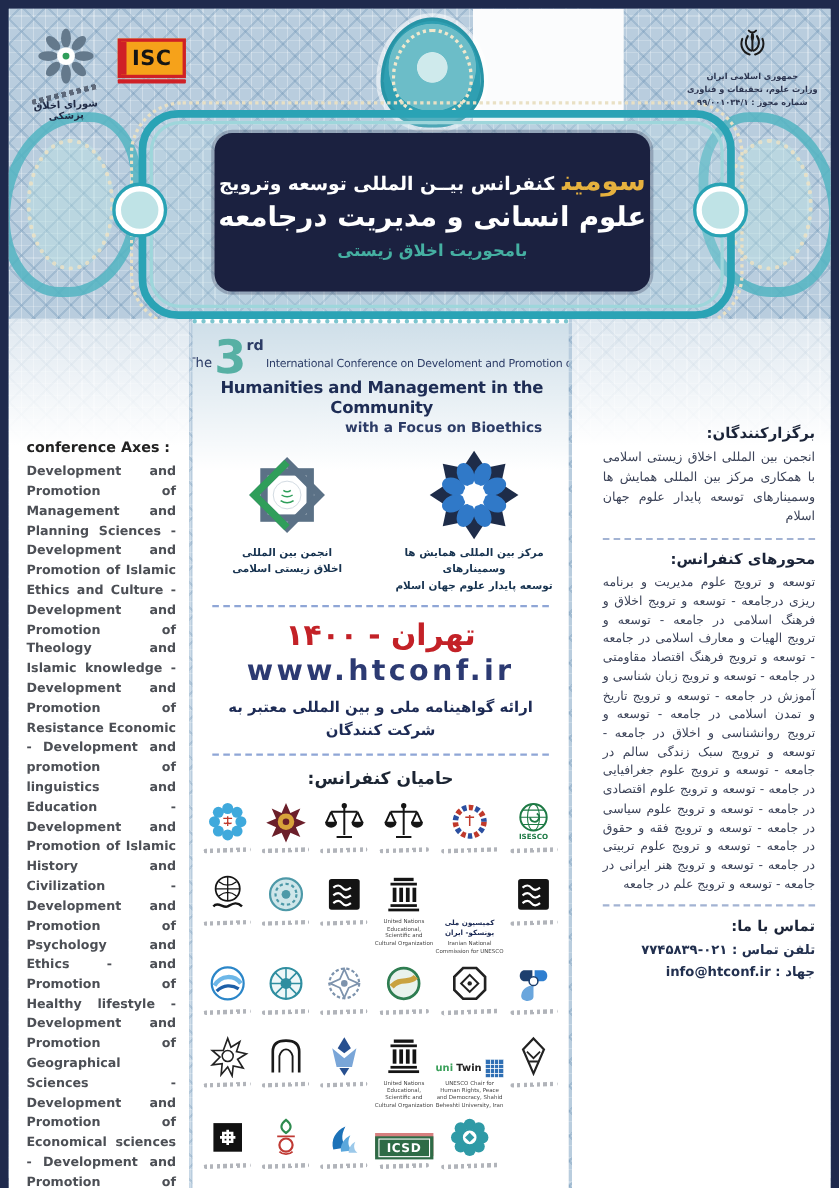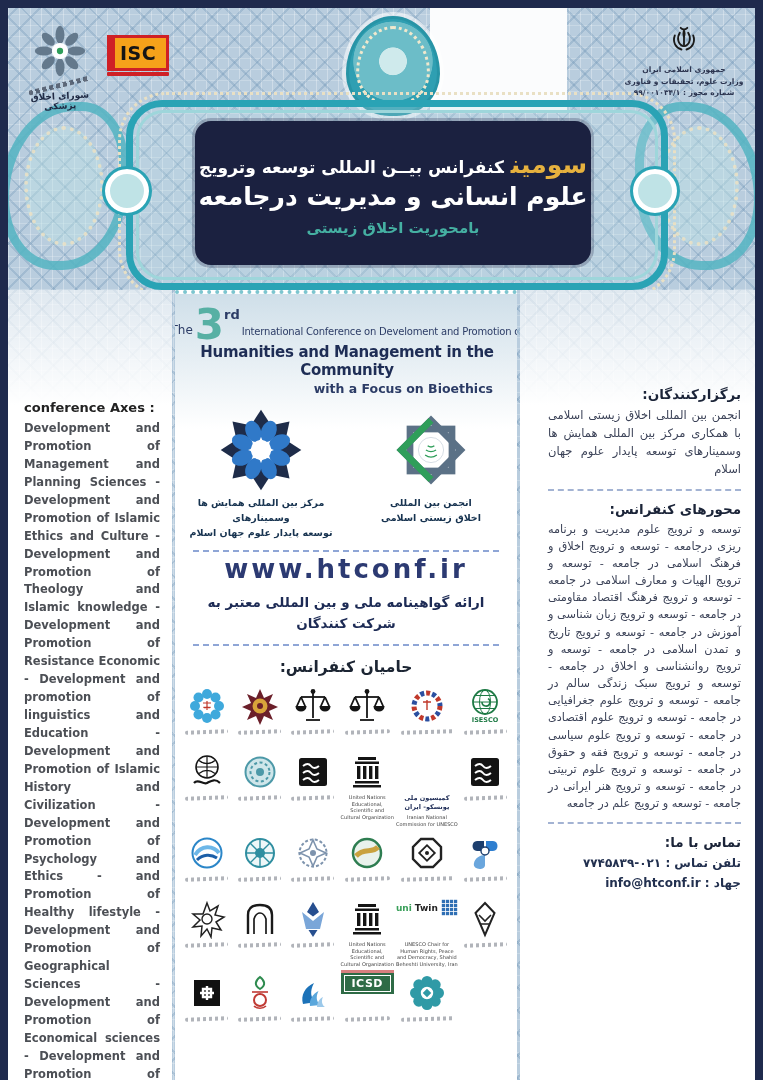--- a/index.html
+++ b/index.html
@@ -68,21 +68,21 @@
   .org{width:150px;text-align:center;}
   .org svg{width:84px;height:84px;}
   .org-cap{font-size:9.5px;font-weight:bold;color:#16324f;line-height:1.55;direction:rtl;}
   .csep{border:0;border-top:2px dashed #8fa6d6;margin:10px 18px 0;}
   .city{font-size:27px;font-weight:800;color:#c32127;text-align:center;margin-top:10px;direction:rtl;}
   .site{font-size:26px;font-weight:800;color:#2c3a72;text-align:center;letter-spacing:3px;margin-top:2px;}
   .cert{font-size:13.5px;font-weight:bold;color:#1d2b55;text-align:center;margin-top:8px;direction:rtl;line-height:1.55;padding:0 30px;}
   .sph{font-size:15.5px;font-weight:800;color:#1c2533;text-align:center;margin-top:12px;direction:rtl;}
   .grid{display:grid;grid-template-columns:repeat(6,1fr);gap:6px 2px;padding:10px 6px 0;}
   .sp-cell{display:flex;flex-direction:column;align-items:center;justify-content:flex-start;min-height:60px;}
-  .sp-icon{height:40px;display:flex;align-items:flex-start;justify-content:center;}
+  .sp-icon{height:40px;display:flex;align-items:flex-end;justify-content:center;}
   .sp-icon svg{width:40px;height:40px;}
   .squig{height:4px;width:85%;margin-top:4px;background:repeating-linear-gradient(90deg,#7d828c 0 3px,transparent 3px 6px);opacity:.6;border-radius:2px;transform:rotate(-2deg);}
   .sp-cap{font-size:5px;color:#444;text-align:center;line-height:1.3;margin-top:2px;}
   .sp-cap-fa{font-size:6.5px;font-weight:bold;color:#1d2b55;direction:rtl;text-align:center;margin-top:2px;line-height:1.4;}
   .icsd{background:#2e6b46;padding:2px 3px;box-shadow:0 -3px 0 #d77f7f;}
   .icsd span{display:block;border:1.5px solid #fff;padding:1px 7px;color:#fff;font-weight:800;font-size:11px;letter-spacing:.5px;}
   .unitwin{display:flex;align-items:center;gap:3px;}
   .ut-uni{color:#3aa05a;font-weight:bold;font-size:9px;} .ut-twin{color:#222;font-weight:bold;font-size:9px;}
   .ut-sq{width:17px;height:17px;background:#2f6fb4;background-image:repeating-linear-gradient(90deg,rgba(255,255,255,.8) 0 1px,transparent 1px 4px),repeating-linear-gradient(0deg,rgba(255,255,255,.8) 0 1px,transparent 1px 4px);}
 </style>
@@ -160,20 +160,31 @@
           <span class="the">The</span>
           <span class="big3">3</span>
           <span class="ord">rd</span>
           <span class="en-l1t">International Conference on Develoment and Promotion of</span>
         </div>
         <div class="en-l2">Humanities and Management in the Community</div>
         <div class="en-l3">with a Focus on Bioethics</div>
       </div>
 
       <div class="orgs">
+        <div class="org">
+          <svg viewBox="0 0 100 100">
+            <rect x="25" y="25" width="50" height="50" fill="none" stroke="#5b7186" stroke-width="8"></rect>
+            <rect x="25" y="25" width="50" height="50" fill="none" stroke="#5b7186" stroke-width="8" transform="rotate(45 50 50)"></rect>
+            <path d="M50 14.6 L14.6 50 L50 85.4" fill="none" stroke="#2f9e5a" stroke-width="8"></path>
+            <circle cx="50" cy="50" r="15" fill="#fff" stroke="#cfd8e0"></circle>
+            <path d="M43 56q7 5 14 0M44 50q6 4 12 0M46 45q4 3 8 0" stroke="#2f9e5a" stroke-width="1.6" fill="none"></path>
+          </svg>
+          <div class="org-cap">انجمن بین المللی</div>
+          <div class="org-cap">اخلاق زیستی اسلامی</div>
+        </div>
         <div class="org">
           <svg viewBox="0 0 100 100">
             <g fill="#1e2c49">
               <path d="M50 2 L61 19 L50 30 L39 19 Z"></path>
               <path d="M50 2 L61 19 L50 30 L39 19 Z" transform="rotate(45 50 50)"></path>
               <path d="M50 2 L61 19 L50 30 L39 19 Z" transform="rotate(90 50 50)"></path>
               <path d="M50 2 L61 19 L50 30 L39 19 Z" transform="rotate(135 50 50)"></path>
               <path d="M50 2 L61 19 L50 30 L39 19 Z" transform="rotate(180 50 50)"></path>
               <path d="M50 2 L61 19 L50 30 L39 19 Z" transform="rotate(225 50 50)"></path>
               <path d="M50 2 L61 19 L50 30 L39 19 Z" transform="rotate(270 50 50)"></path>
@@ -187,34 +198,24 @@
               <ellipse cx="50" cy="26" rx="9" ry="13" transform="rotate(202.5 50 50)"></ellipse>
               <ellipse cx="50" cy="26" rx="9" ry="13" transform="rotate(247.5 50 50)"></ellipse>
               <ellipse cx="50" cy="26" rx="9" ry="13" transform="rotate(292.5 50 50)"></ellipse>
               <ellipse cx="50" cy="26" rx="9" ry="13" transform="rotate(337.5 50 50)"></ellipse>
             </g>
             <circle cx="50" cy="50" r="12" fill="#fff"></circle>
           </svg>
           <div class="org-cap">مرکز بین المللی همایش ها وسمینارهای</div>
           <div class="org-cap">توسعه پایدار علوم جهان اسلام</div>
         </div>
-        <div class="org">
-          <svg viewBox="0 0 100 100">
-            <rect x="25" y="25" width="50" height="50" fill="none" stroke="#5b7186" stroke-width="8"></rect>
-            <rect x="25" y="25" width="50" height="50" fill="none" stroke="#5b7186" stroke-width="8" transform="rotate(45 50 50)"></rect>
-            <path d="M50 14.6 L14.6 50 L50 85.4" fill="none" stroke="#2f9e5a" stroke-width="8"></path>
-            <circle cx="50" cy="50" r="15" fill="#fff" stroke="#cfd8e0"></circle>
-            <path d="M43 56q7 5 14 0M44 50q6 4 12 0M46 45q4 3 8 0" stroke="#2f9e5a" stroke-width="1.6" fill="none"></path>
-          </svg>
-          <div class="org-cap">انجمن بین المللی</div>
-          <div class="org-cap">اخلاق زیستی اسلامی</div>
-        </div>
       </div>
 
       <hr class="csep">
+      <div class="city">تهران - ۱۴۰۰</div>
       <div class="site">www.htconf.ir</div>
       <div class="cert">
         <span>ارائه گواهینامه ملی و بین المللی معتبر به</span><br>
         <span>شرکت کنندگان</span>
       </div>
       <hr class="csep">
       <div class="sph">حامیان کنفرانس:</div>
       <div class="grid">
           <div class="sp-cell">
             <div class="sp-icon">

